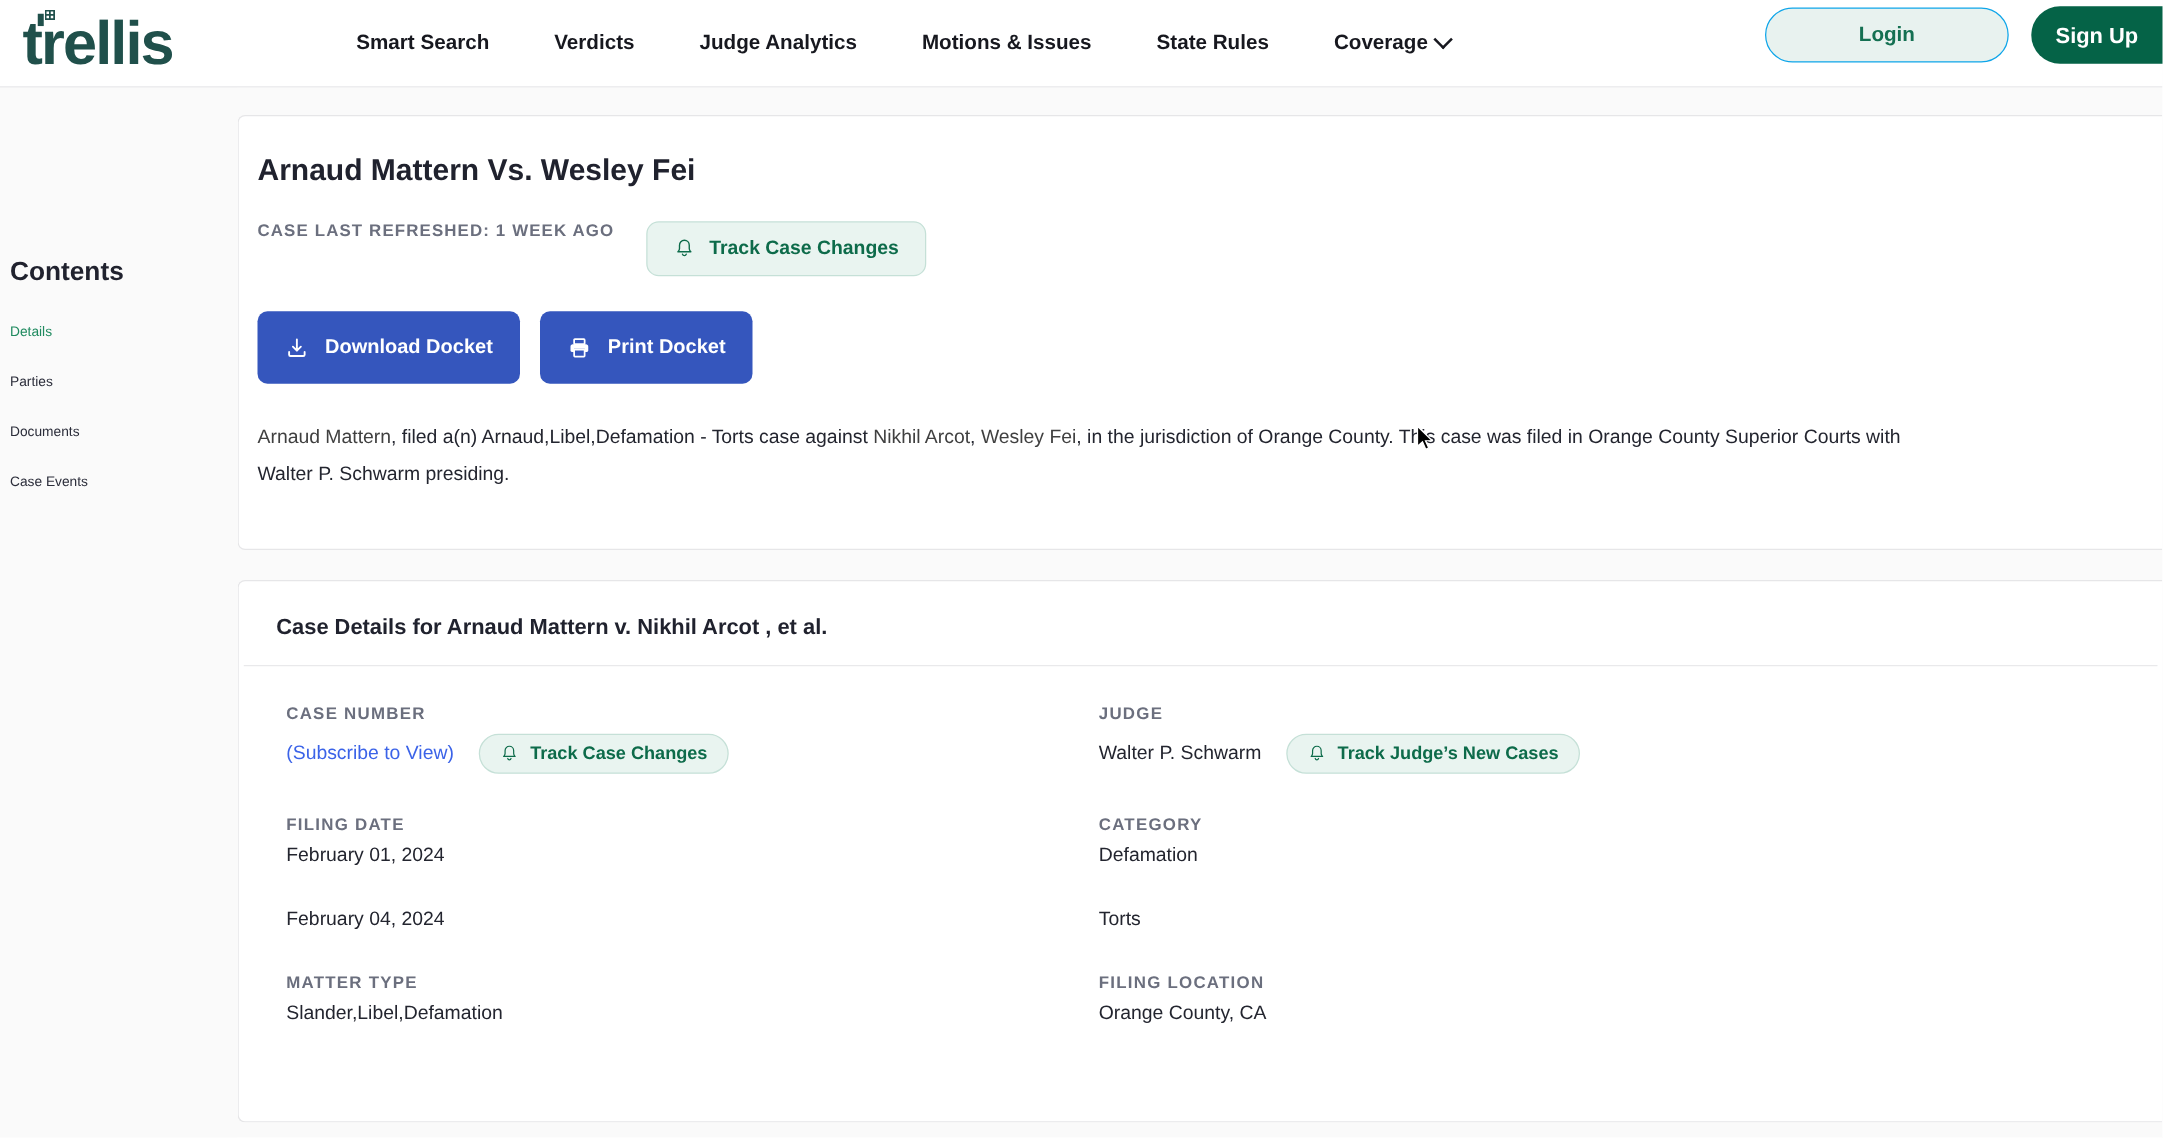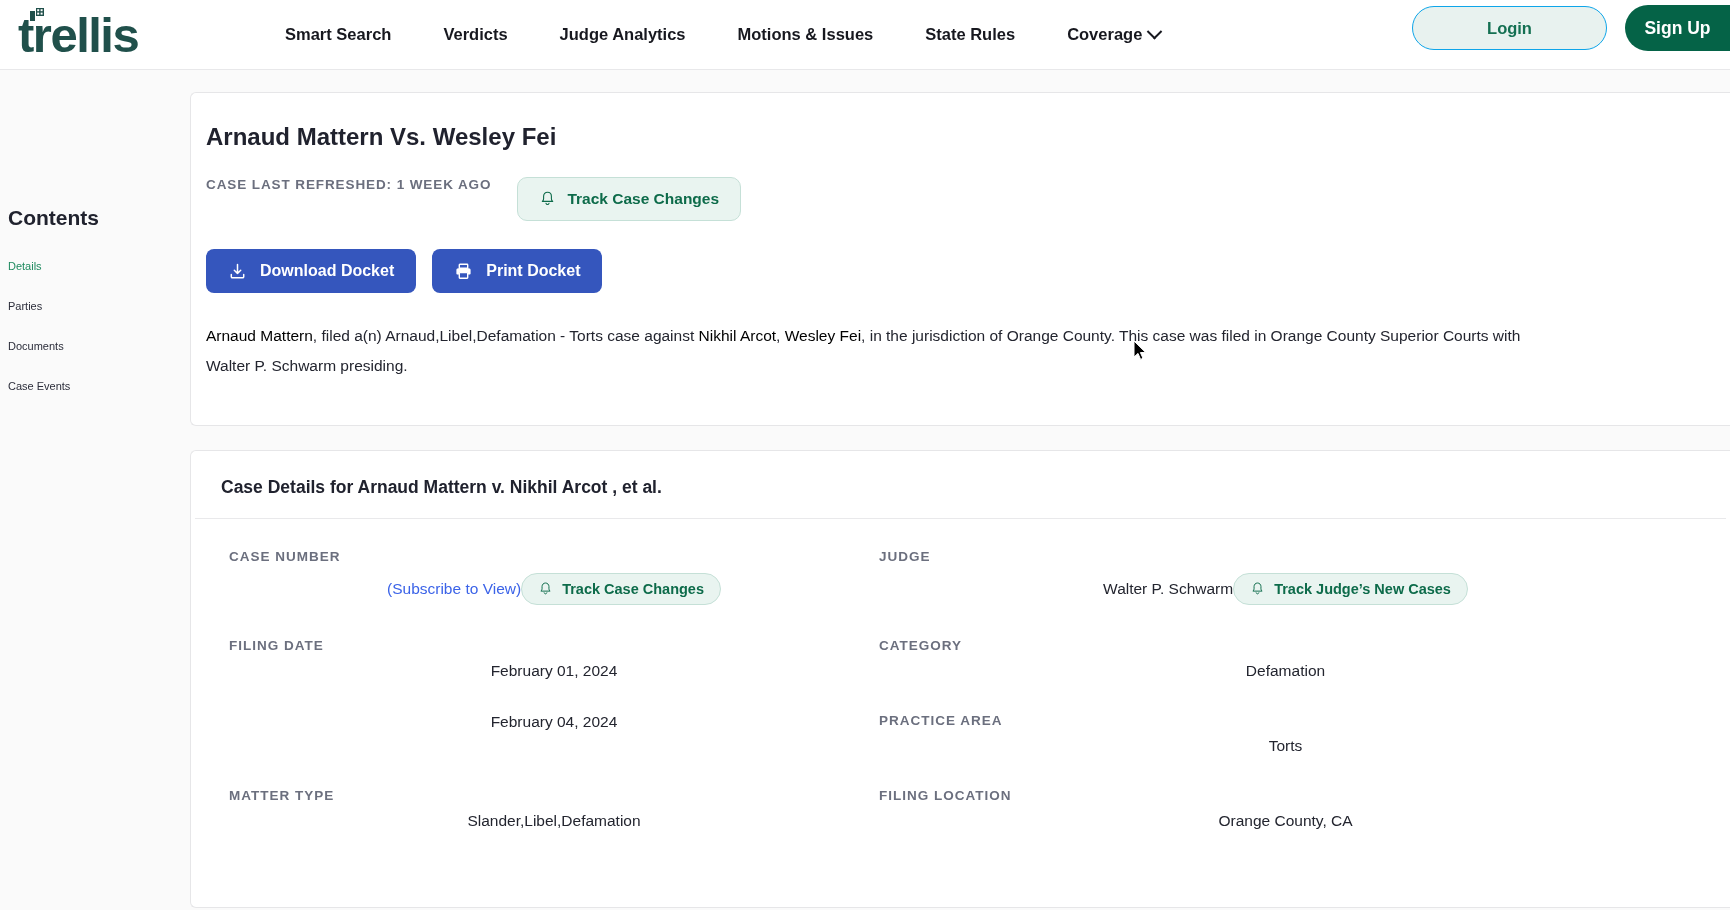--- a/index.html
+++ b/index.html
@@ -204,39 +204,39 @@
 
   .action-row {
     display: flex;
     gap: 16px;
     margin-bottom: 28px;
   }
   .btn-blue {
     display: inline-flex;
     align-items: center;
     gap: 13px;
-    height: 44px;
+    height: 58px;
     padding: 0 22px;
     border-radius: 8px;
     background: #3556bd;
     color: #ffffff;
     font-size: 16px;
     font-weight: 700;
     cursor: pointer;
     border: none;
     font-family: "Liberation Sans", sans-serif;
   }
 
   .desc {
     font-size: 15.5px;
     line-height: 30px;
     color: #23252f;
     max-width: 1320px;
   }
-  .desc a { color: #000000; text-decoration: none; cursor: pointer; }
+  .desc a { color: #404040; text-decoration: none; cursor: pointer; }
 
   
   .card.details { padding: 4px; }
   .details-head {
     padding: 22px 26px 20px 26px;
     font-size: 17.5px;
     font-weight: 700;
     color: #20222e;
     border-bottom: 1px solid #e9e9eb;
   }
@@ -253,22 +253,21 @@
     letter-spacing: 1px;
     color: #6b6f7e;
     text-transform: uppercase;
     margin-bottom: 9px;
   }
   .field-value {
     font-size: 15.5px;
     color: #23252f;
     display: flex;
     align-items: center;
-    gap: 0;
-    justify-content: center;
+    gap: 20px;
   }
   .field-value a { color: #3b63e8; text-decoration: none; cursor: pointer; }
 
   
   .cursor {
     position: absolute;
     left: 1133px;
     top: 340px;
     width: 14px;
     height: 21px;
@@ -411,21 +410,20 @@
         <div class="field">
           <div class="field-label">CATEGORY</div>
           <div class="field-value">Defamation</div>
         </div>
 
         <div class="field">
           <div class="field-value">February 04, 2024</div>
         </div>
 
         <div class="field">
-          <div class="field-label">PRACTICE AREA</div>
           <div class="field-value">Torts</div>
         </div>
 
         <div class="field">
           <div class="field-label">MATTER TYPE</div>
           <div class="field-value">Slander,Libel,Defamation</div>
         </div>
 
         <div class="field">
           <div class="field-label">FILING LOCATION</div>

